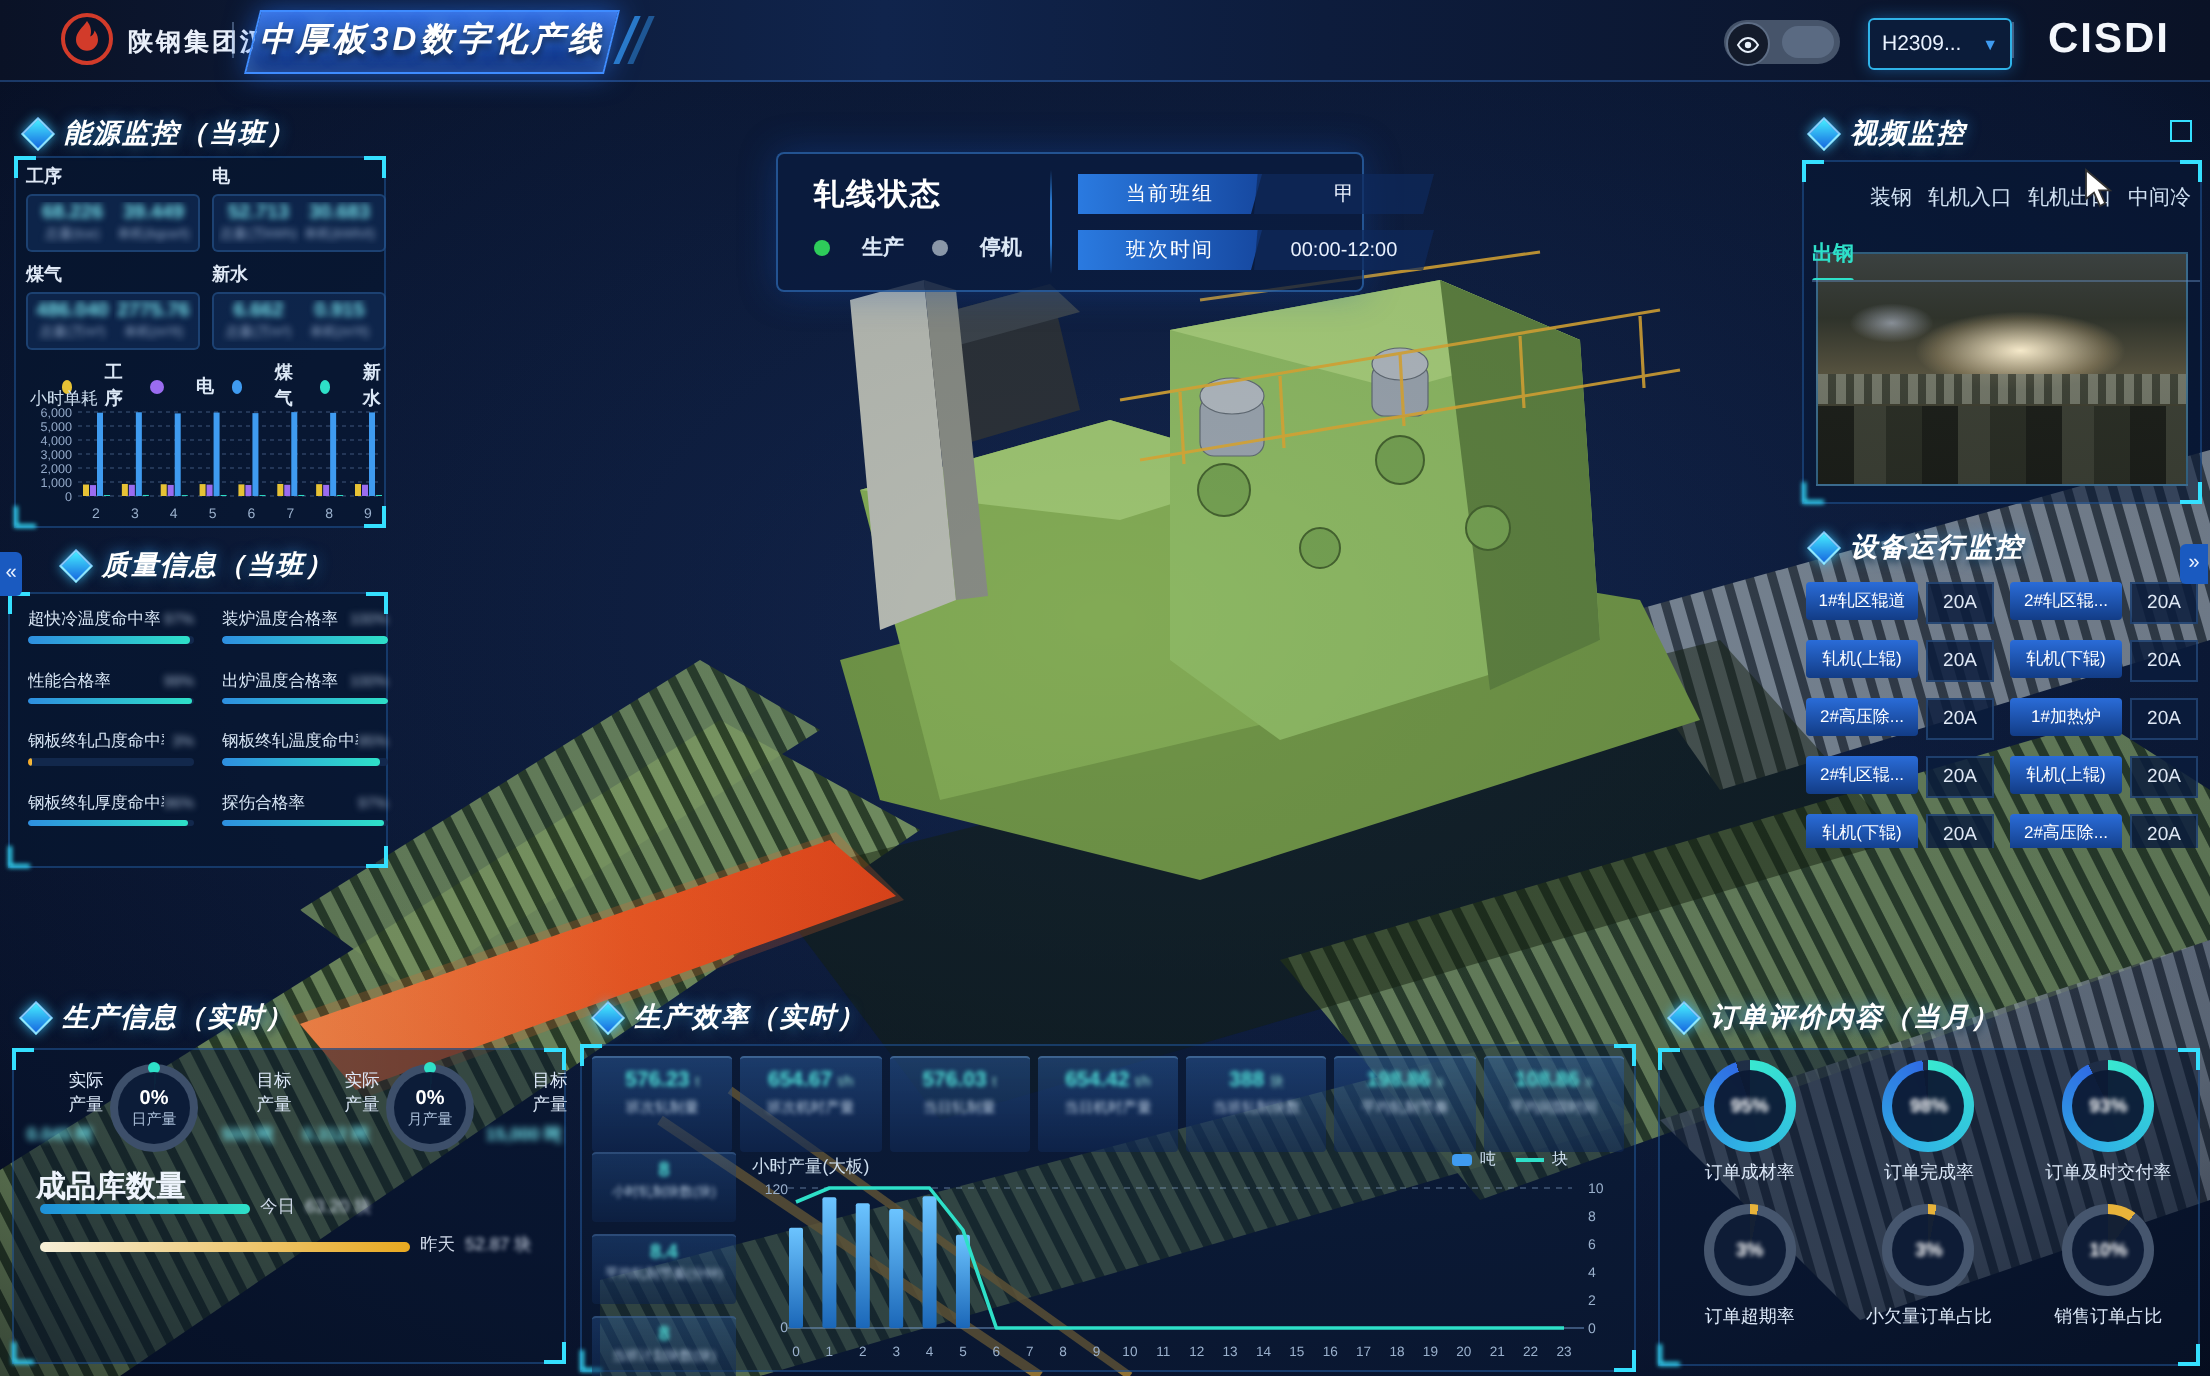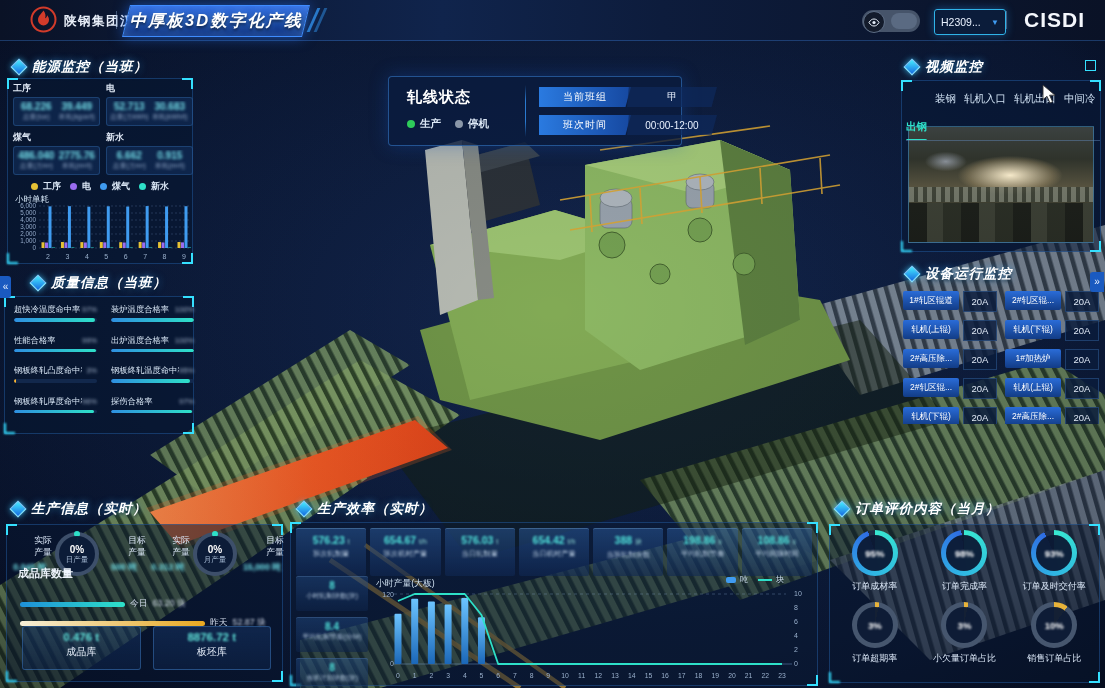--- a/index.html
+++ b/index.html
@@ -53,21 +53,21 @@
   #p-energy{left:5px;top:54px;width:190px;height:212px;}
   #p-energy .phead{left:8px;top:4px;}
   #p-energy .pbody{left:2px;top:24px;right:2px;bottom:2px;}
   #energy-groups{position:absolute;left:8px;top:28px;width:180px;display:grid;grid-template-columns:1fr 1fr;gap:5px 6px;z-index:2;}
   .eg-name{font-size:9px;font-weight:bold;color:#dfe8f5;margin-bottom:2px;}
   .eg-box{background:rgba(18,46,92,.6);border:1px solid rgba(70,140,220,.28);border-radius:3px;padding:3px 2px;display:flex;}
   .eg-cell{flex:1;text-align:center;overflow:hidden;}
   .eg-val{font-size:10px;font-weight:bold;color:#74dfe9;}
   .eg-unit{font-size:6.8px;color:#8fa6c6;white-space:nowrap;}
   #energy-legend{position:absolute;left:26px;top:126px;display:flex;gap:9px;z-index:2;}
-  .lg-item{display:flex;align-items:center;gap:5px;font-size:9px;font-weight:bold;color:#dce8f6;}
+  .lg-item{display:flex;align-items:center;gap:16px;font-size:9px;font-weight:bold;color:#dce8f6;}
   .lg-dot{width:7px;height:7px;border-radius:50%;}
   #energy-chart-title{position:absolute;left:10px;top:140px;font-size:8.5px;color:#cfe0f0;z-index:2;}
   #energy-chart{position:absolute;left:4px;top:148px;z-index:2;}
 
   
   #p-quality{left:2px;top:270px;width:194px;height:166px;}
   #p-quality .phead{left:30px;top:4px;}
   #p-quality .pbody{left:2px;top:26px;right:2px;bottom:2px;}
   #quality-grid{position:absolute;left:12px;top:34px;width:172px;display:grid;grid-template-columns:1fr 1fr;gap:13px 14px;z-index:2;}
   .q-top{display:flex;justify-content:space-between;align-items:baseline;}
@@ -135,21 +135,21 @@
   .gauge{display:flex;align-items:center;gap:3px;}
   .g-side{width:44px;text-align:center;}
   .g-side .lab{font-size:8.8px;color:#dce8f8;margin-left:26px;}
   .g-side .val{font-size:8.8px;color:#6fe0e8;font-weight:bold;margin-top:3px;}
   .g-ring{width:44px;height:44px;border-radius:50%;position:relative;flex:0 0 auto;}
   .g-hole{position:absolute;inset:4px;border-radius:50%;background:rgba(10,26,54,.96);
       display:flex;flex-direction:column;align-items:center;justify-content:center;}
   .g-pct{font-size:10px;font-weight:bold;color:#fff;}
   .g-name{font-size:7.5px;color:#a8bcd6;}
   .g-dot{position:absolute;left:50%;top:-1px;width:6px;height:6px;margin-left:-3px;border-radius:50%;background:#2ee0c8;}
-  #inv-title{position:absolute;left:14px;top:70px;font-size:11px;font-weight:bold;color:#eef4fc;z-index:2;}
+  #inv-title{position:absolute;left:14px;top:88px;font-size:15px;font-weight:bold;color:#eef4fc;z-index:2;}
   #inv-bars{position:absolute;left:16px;top:102px;right:8px;z-index:2;}
   .inv-row{display:flex;align-items:center;margin-bottom:7px;}
   .inv-bar{height:5px;border-radius:3px;}
   .inv-bar.teal{background:linear-gradient(90deg,#1e90d8,#2ee0c8);}
   .inv-bar.amber{background:linear-gradient(90deg,#f6efd8,#e8a820);}
   .inv-lab{font-size:8.8px;color:#cfd8e8;margin-left:5px;white-space:nowrap;}
   #stores{position:absolute;left:18px;right:14px;top:130px;display:flex;gap:12px;z-index:2;}
   .store{flex:1;height:38px;border:1px solid rgba(60,120,190,.5);border-radius:3px;text-align:center;
       background:linear-gradient(180deg,rgba(30,70,130,.35),rgba(14,36,74,.55));padding-top:4px;}
   .store .val{font-size:11.5px;font-weight:bold;color:#5fe0d8;}
@@ -698,30 +698,20 @@
           <span class="inv-bar teal" style="width: 105px;"></span>
           <span class="inv-lab">今日 </span>
           <span class="inv-lab bl">63.20 块</span>
         </div>
         <div class="inv-row">
           <span class="inv-bar amber" style="width: 185px;"></span>
           <span class="inv-lab">昨天 </span>
           <span class="inv-lab bl">52.87 块</span>
         </div>
       </div>
-    <div id="stores">
-        <div class="store">
-          <div class="val bl">0.476 t</div>
-          <div class="lab">成品库</div>
-        </div>
-        <div class="store">
-          <div class="val bl">8876.72 t</div>
-          <div class="lab">板坯库</div>
-        </div>
-      </div>
   </section>
 
   <section class="panel" id="p-eff">
     <div class="phead">
       <span class="ph-diamond"></span>
       <span class="ph-text">生产效率（实时）</span>
     </div>
     <div class="pbody framed">
         <span class="corner tl"></span>
         <span class="corner tr"></span>

